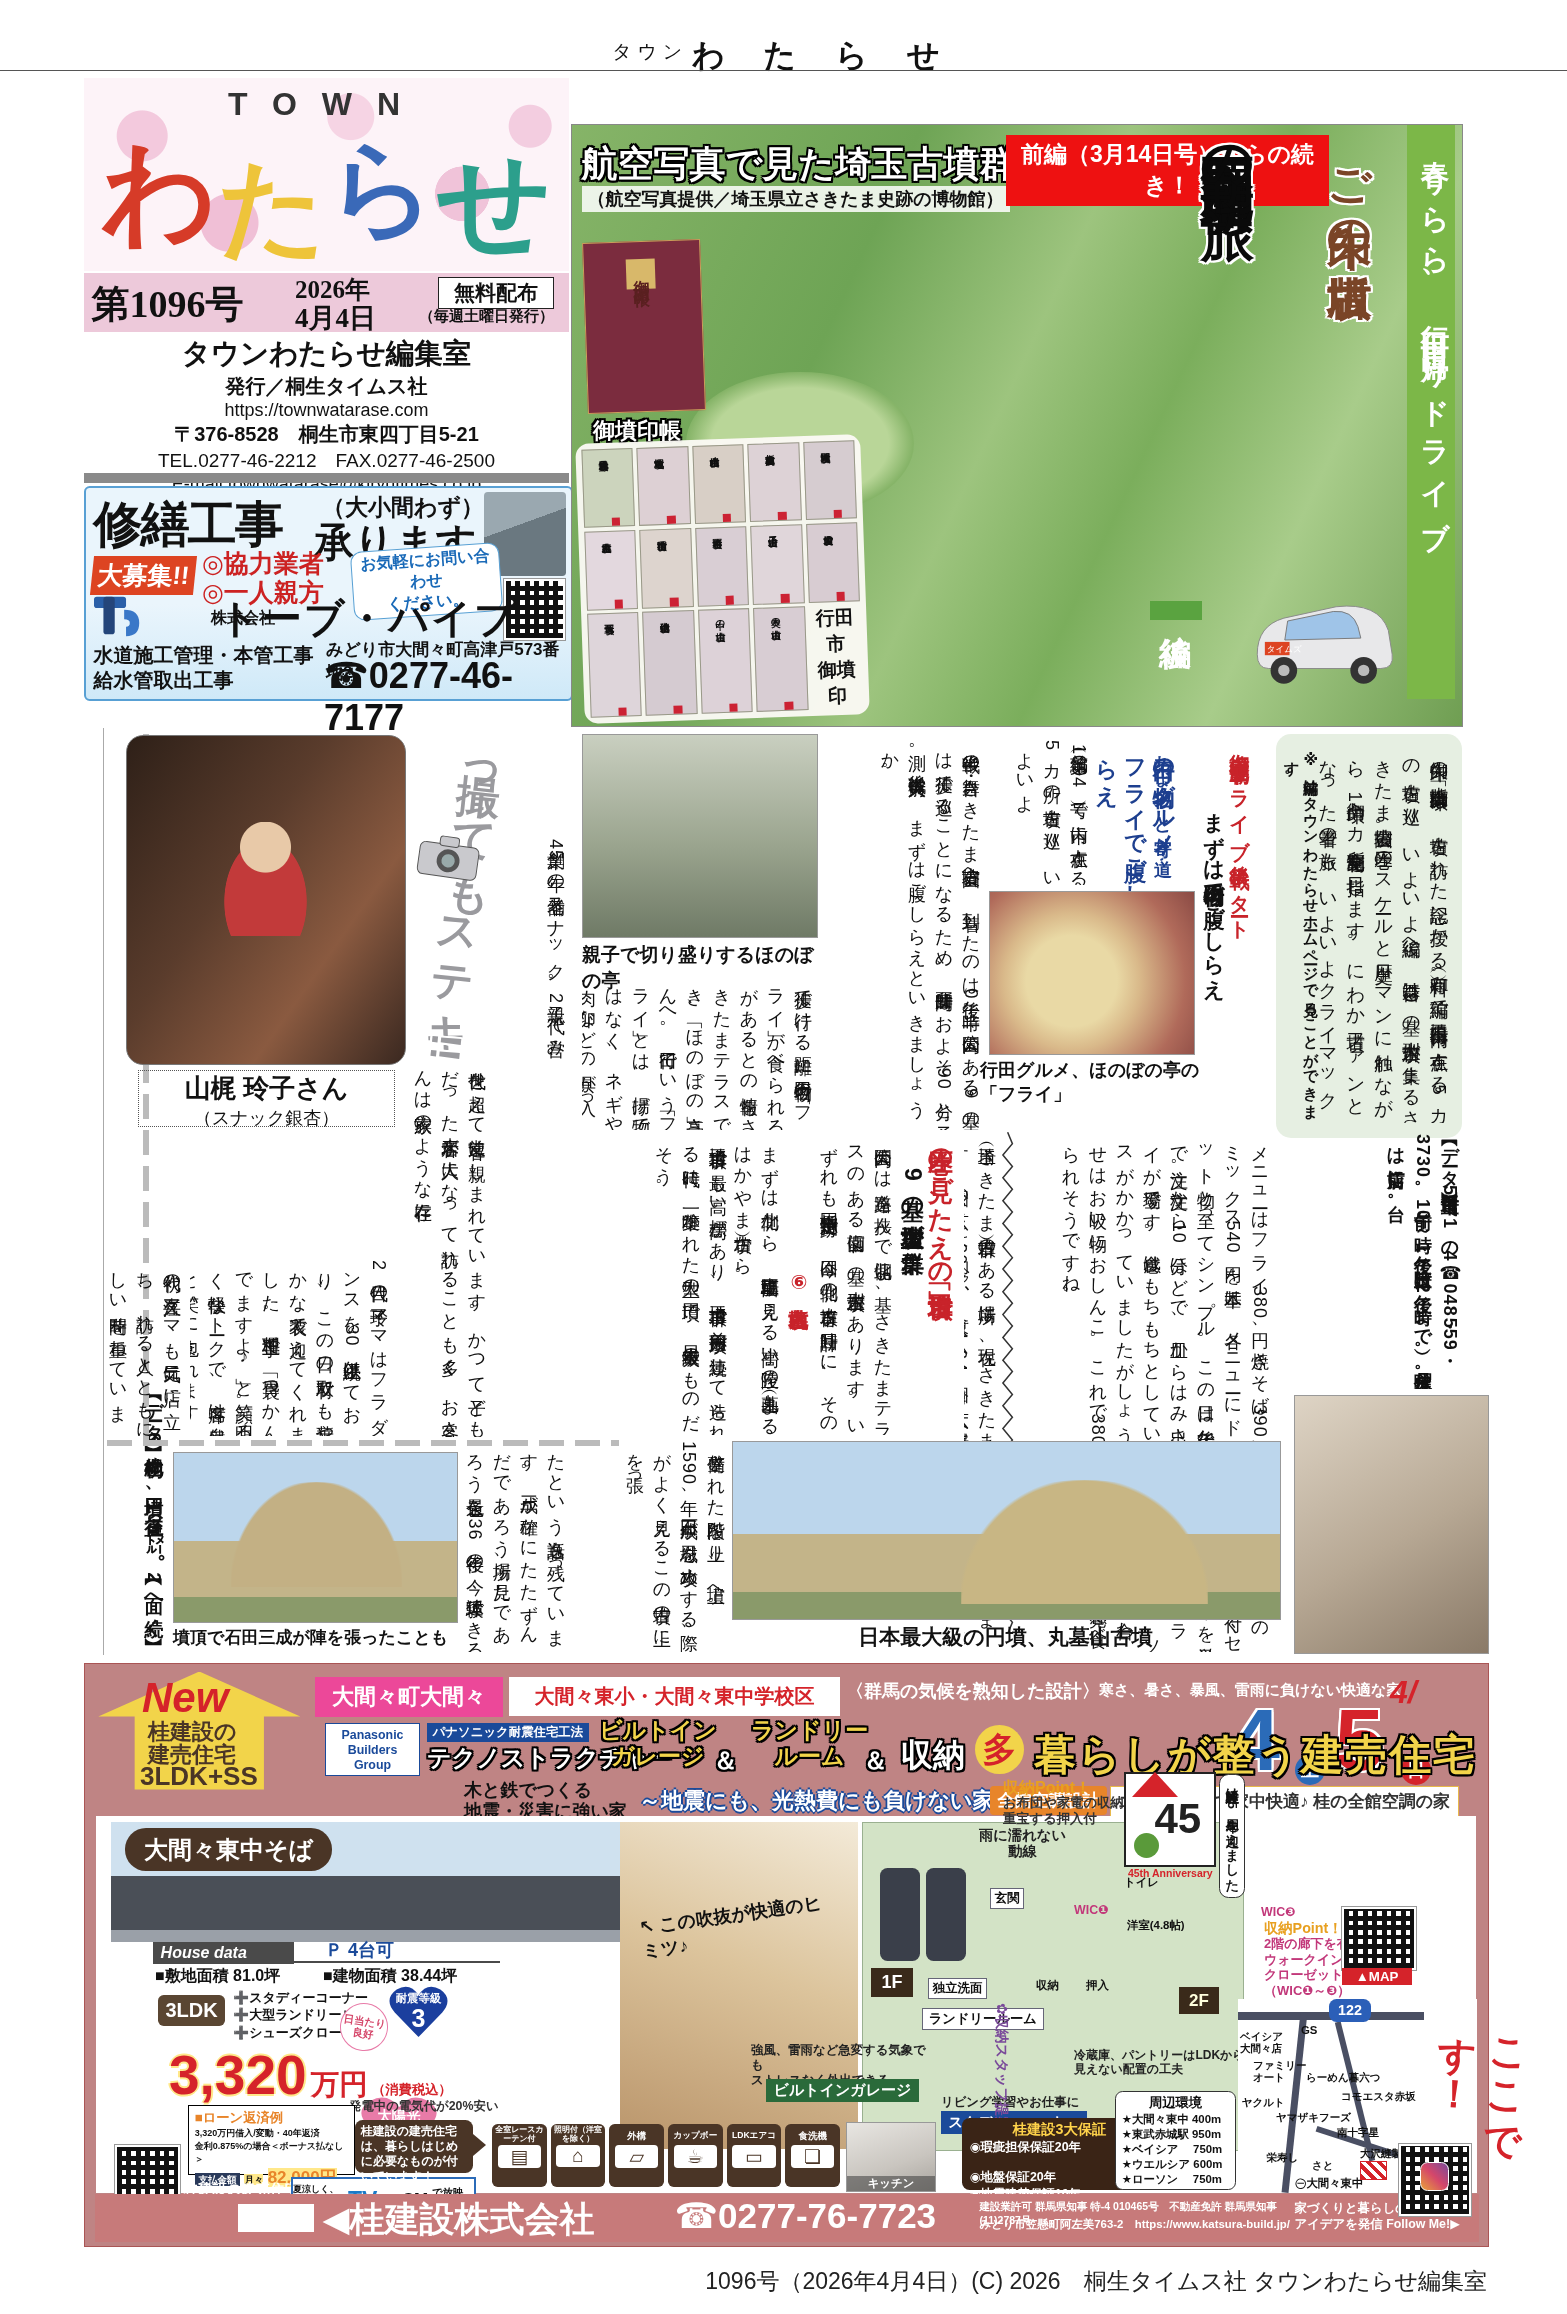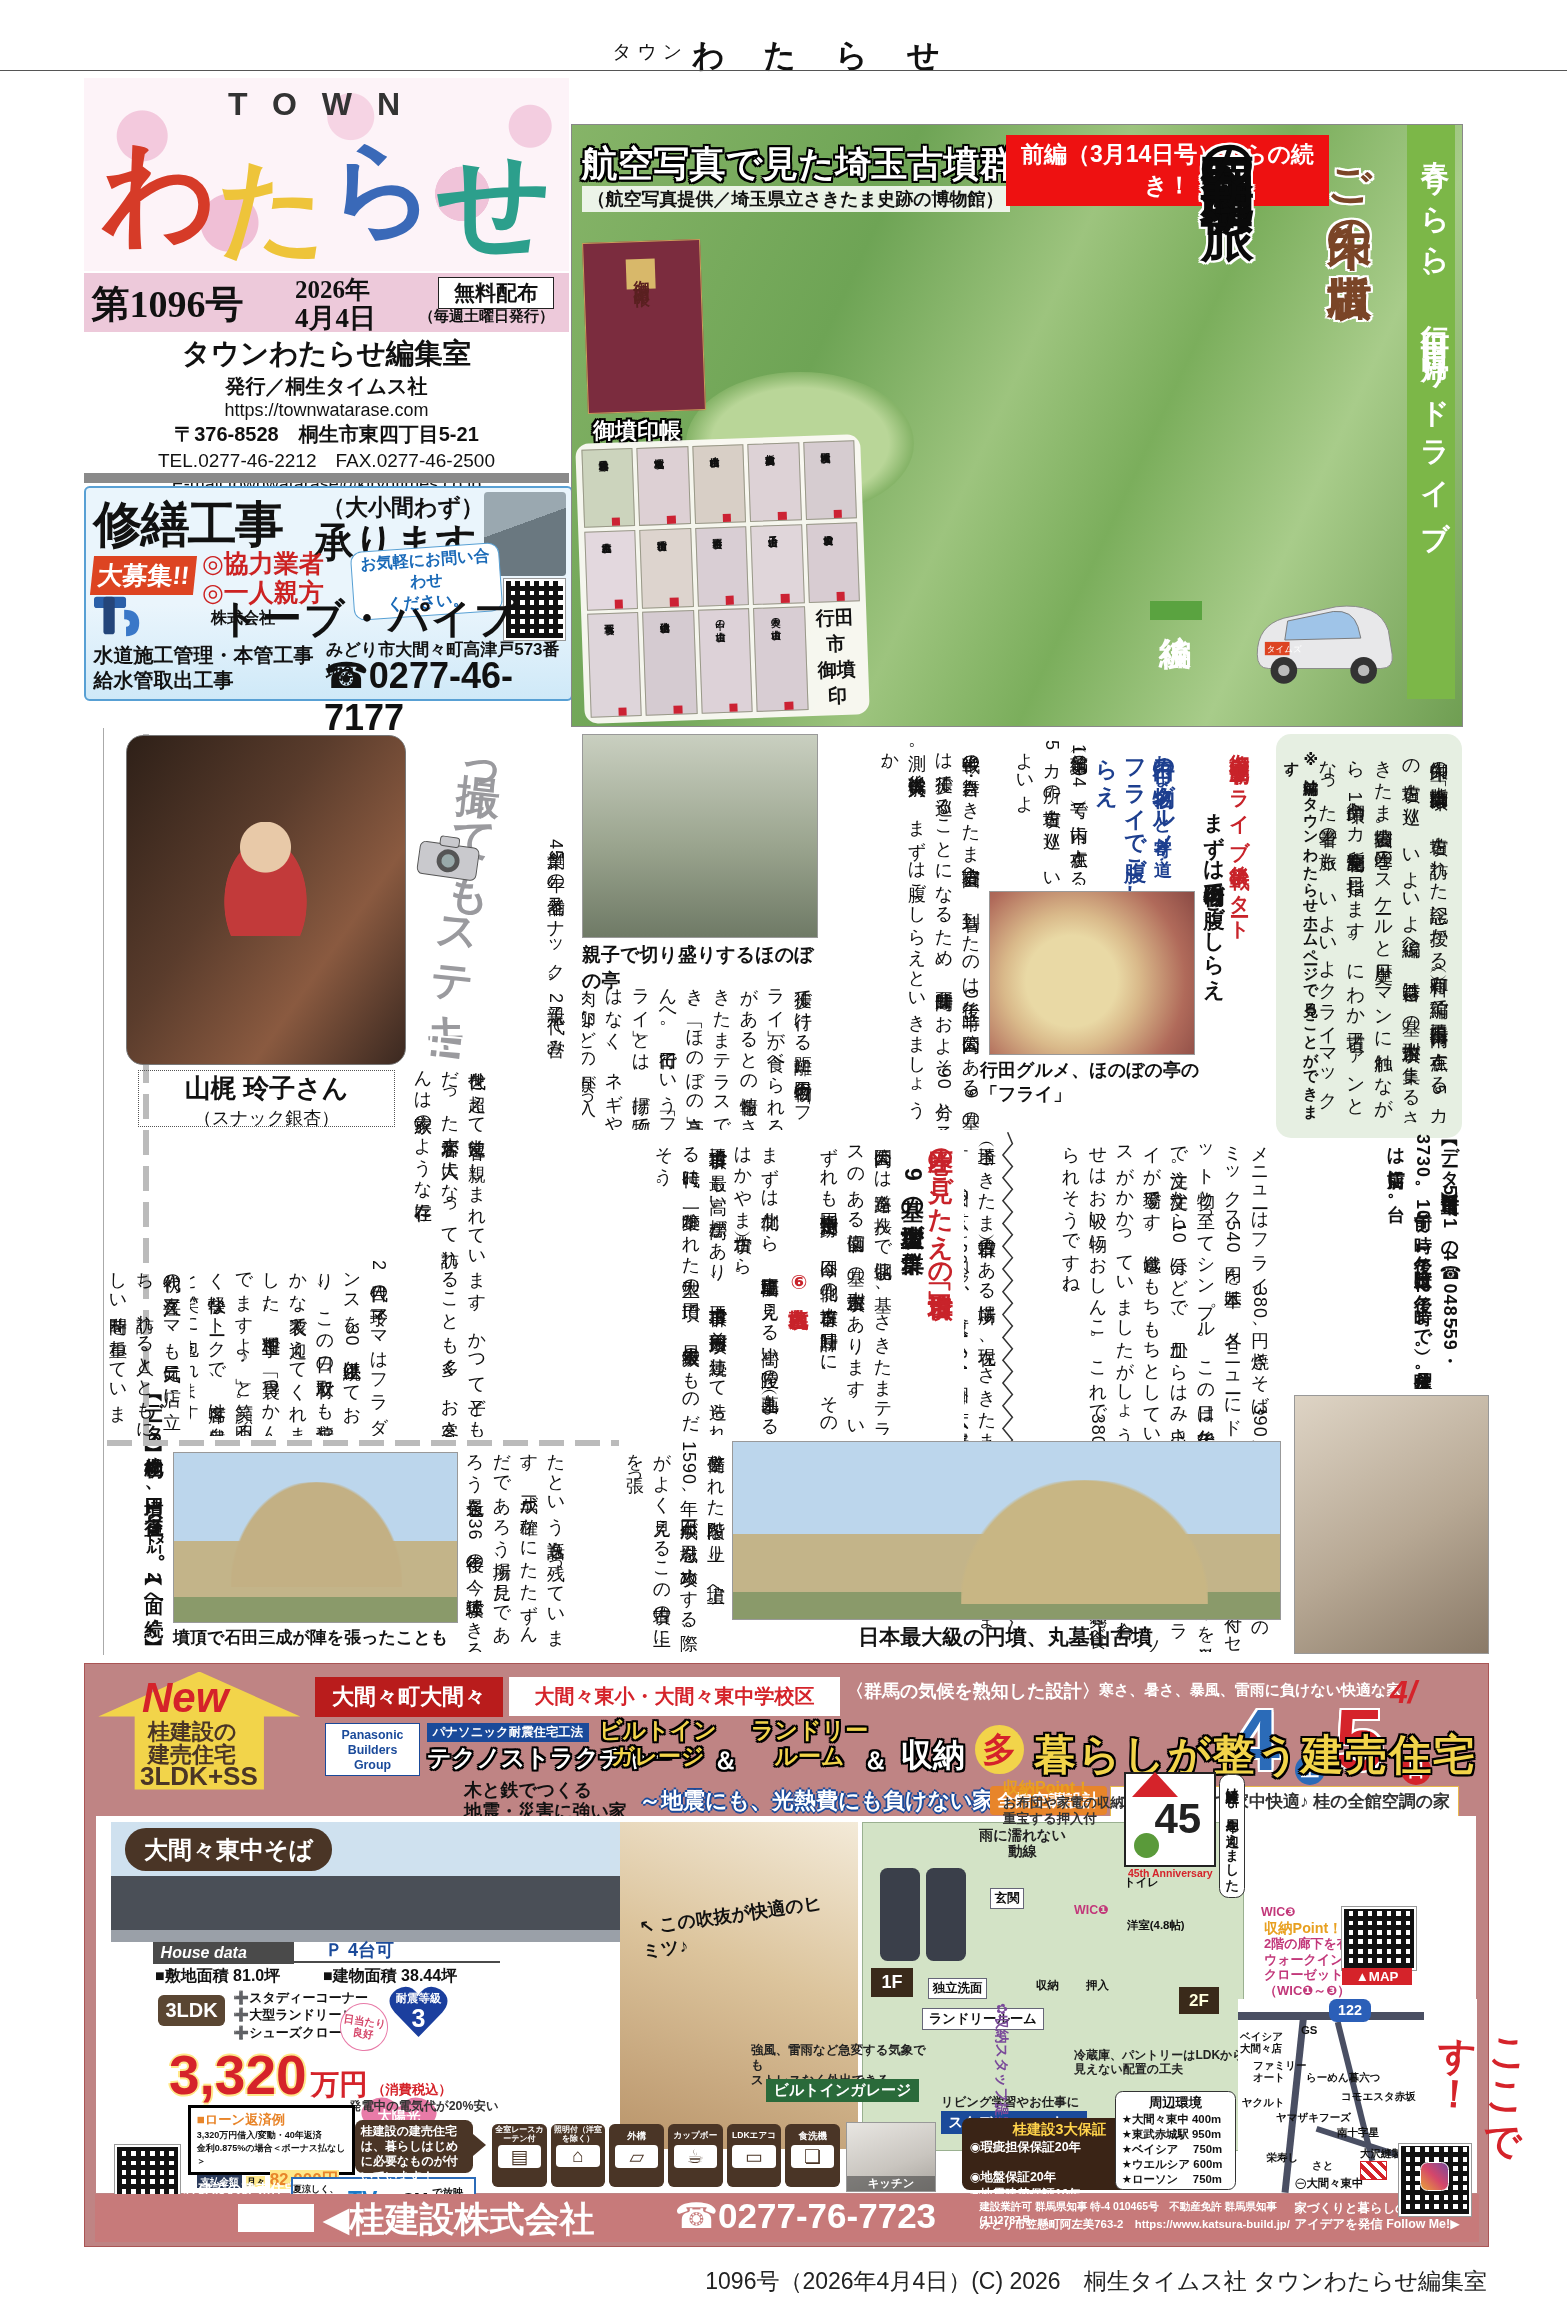--- a/index.html
+++ b/index.html
@@ -263,21 +263,21 @@
   <div class="abs v jbody" style="left:107px;top:1260px;width:78px;height:176px;">初代の喜久江ママも元気に店に立ち、訪れる人とともに楽しい時間を重ねています。</div>
 
   <div class="abs" style="left:84px;top:1663px;width:1403px;height:582px;background:#bf8484;border:1.9px solid #a55;">
 
     <div class="abs" style="left:13.3px;top:7.6px;width:202px;height:118px;background:#f2d44a;clip-path:polygon(50% 0,100% 38%,82% 38%,82% 100%,18% 100%,18% 38%,0 38%);"></div>
     <div class="abs" style="left:57px;top:9.5px;font-size:42px;font-weight:900;font-style:italic;color:#d5232a;">New</div>
     <div class="abs" style="left:63px;top:53px;font-size:22px;font-weight:900;color:#4a3526;">桂建設の</div>
     <div class="abs" style="left:63px;top:76px;font-size:22px;font-weight:900;color:#4a3526;">建売住宅</div>
     <div class="abs" style="left:55px;top:97px;font-size:26px;font-weight:900;color:#4a3526;">3LDK+SS</div>
 
-    <div class="abs" style="left:230px;top:13.3px;width:188px;background:#b91c1c;color:#fff;font-size:22px;font-weight:900;text-align:center;padding:4.8px 0;">大間々町大間々</div>
+    <div class="abs" style="left:230px;top:13.3px;width:188px;background:#ec4899;color:#fff;font-size:22px;font-weight:900;text-align:center;padding:4.8px 0;">大間々町大間々</div>
     <div class="abs" style="left:424px;top:13.3px;width:331px;background:#fff;color:#d5232a;font-size:20px;font-weight:900;text-align:center;padding:5.7px 0;">大間々東小・大間々東中学校区</div>
     <div class="abs" style="left:761px;top:15px;font-size:18px;font-weight:900;color:#fff;">〈群馬の気候を熟知した設計〉</div>
     <div class="abs" style="left:1014px;top:17px;font-size:15px;font-weight:900;color:#fff;">寒さ、暑さ、暴風、雷雨に負けない快適な家</div>
     <div class="abs" style="left:1305px;top:9.5px;font-size:32px;font-weight:900;font-style:italic;color:#d5232a;">4/</div>
     <div class="abs olw" style="left:1146px;top:32px;font-size:88px;font-weight:900;color:#2b6bb8;line-height:1;">4</div>
     <div class="abs" style="left:1210px;top:91px;width:30px;height:30px;background:#2b6bb8;border-radius:50%;color:#fff;font-size:18px;font-weight:bold;text-align:center;line-height:30px;">土</div>
     <div class="abs olw" style="left:1250px;top:32px;font-size:88px;font-weight:900;color:#d5232a;line-height:1;">5</div>
     <div class="abs" style="left:1316px;top:91px;width:30px;height:30px;background:#d5232a;border-radius:50%;color:#fff;font-size:18px;font-weight:bold;text-align:center;line-height:30px;">日</div>
     <div class="abs" style="left:1128px;top:126px;font-size:27.6px;font-weight:900;color:#fff;">AM10:00～PM5:00</div>
 
@@ -418,21 +418,21 @@
     </div>
     <div class="abs heart" style="left:274px;top:373px;width:80px;height:61px;">
       <svg width="80" height="61" viewBox="0 0 84 64">
           <path d="M42 62 L10 34 Q-6 18 12 7 Q30 -2 42 14 Q54 -2 72 7 Q90 18 74 34 Z" fill="#e87ba8"></path>
         </svg>
       <div class="hx pre" style="font-size:14.3px;line-height:1.15;">太陽光
 発電搭載</div>
     </div>
     <div class="abs" style="left:264px;top:434px;font-size:12.4px;font-weight:900;color:#333;">発電中の電気代が20%安い</div>
 
-    <div class="abs" style="left:103px;top:441px;width:167px;height:70px;background:#fff;border:3px solid #000000;padding:2.9px 5.7px;box-sizing:border-box;">
+    <div class="abs" style="left:103px;top:441px;width:167px;height:70px;background:#fff;border:1px solid #000000;padding:2.9px 5.7px;box-sizing:border-box;">
       <div style="font-size:13.3px;font-weight:900;color:#e8852a;">■ローン返済例</div>
       <div style="font-size:9px;font-weight:bold;">3,320万円借入/変動・40年返済</div>
       <div style="font-size:9px;font-weight:bold;">金利0.875%の場合＜ボーナス払なし＞</div>
       <div>
         <span style="background:#2a3a5a;color:#fff;font-size:9.5px;font-weight:bold;padding:1px 3.8px;">支払金額</span>
         <span style="font-size:9.5px;font-weight:bold;background:#ffe88a;">月々</span>
         <span style="font-size:17px;font-weight:900;color:#e8852a;background:#ffe88a;">82,000円</span>
       </div>
     </div>
 

